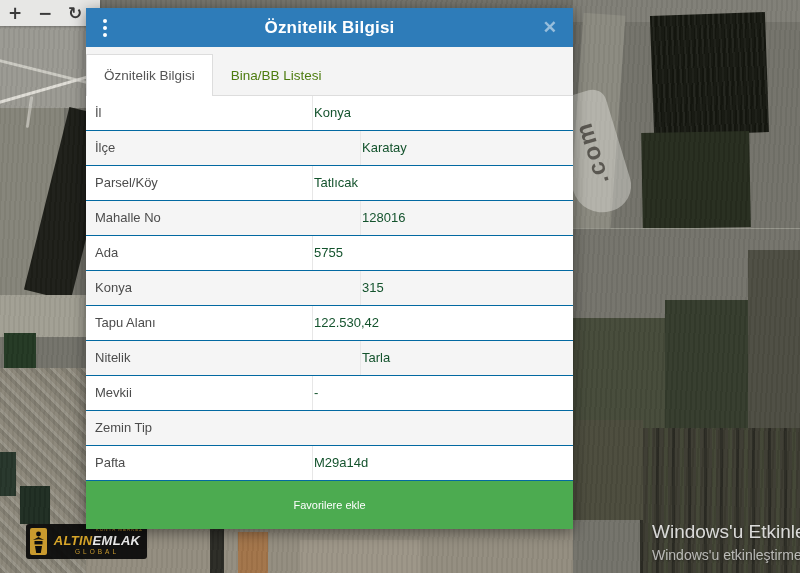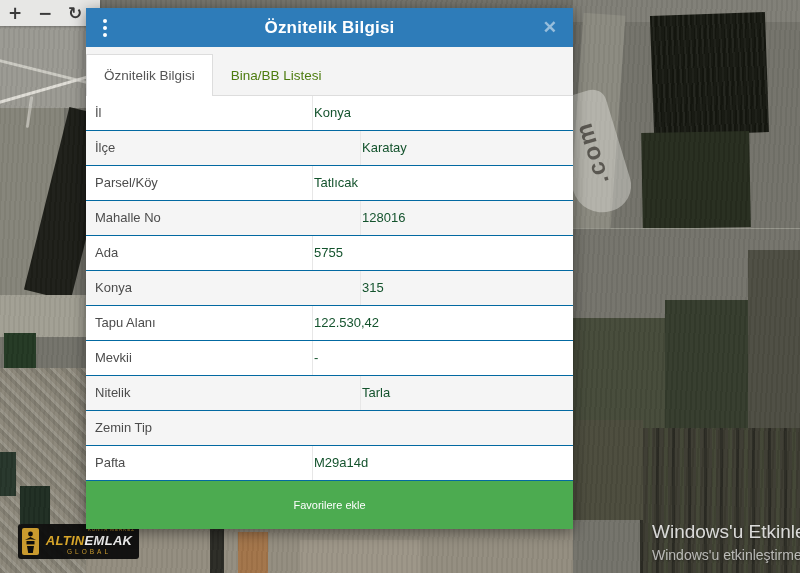--- a/index.html
+++ b/index.html
@@ -79,21 +79,21 @@
   .trow.alt{background:#f5f5f5;gap:48px;}
   .tlabel{width:226px;box-sizing:border-box;padding-left:9px;line-height:33px;color:#4c4c4c;
     overflow:hidden;white-space:nowrap;}
   .tvalue{flex:1;border-left:1px solid #e7e7e7;padding-left:1px;line-height:33px;color:#14532d;
     overflow:hidden;white-space:nowrap;}
 
   .fav-btn{display:block;width:100%;height:48px;border:0;background:#4cab50;color:#fff;
     font-size:11px;font-family:inherit;cursor:pointer;}
 
   
-  .brand{position:absolute;left:18px;top:524px;width:121px;height:35px;z-index:3;
+  .brand{position:absolute;left:26px;top:524px;width:121px;height:35px;z-index:3;
     background:rgba(8,8,8,.92);border-radius:3px;display:flex;align-items:center;padding:2px 4px;box-sizing:border-box;}
   .brand .emblem{flex:0 0 auto;margin-right:4px;display:block;}
   .brand-txt{flex:1;display:flex;flex-direction:column;align-items:center;line-height:1;}
   .brand-region{font-size:4.5px;color:#c99a2e;letter-spacing:1px;align-self:flex-end;margin-bottom:1px;}
   .brand-name{font-weight:bold;font-style:italic;font-size:13px;letter-spacing:.3px;white-space:nowrap;}
   .brand-name .gold{color:#d8a62a;}
   .brand-name .white{color:#f2f2f2;}
   .brand-sub{font-size:6.5px;color:#c99a2e;letter-spacing:3px;margin-top:2px;}
 
   
@@ -183,27 +183,27 @@
           <div class="tvalue">5755</div>
         </div>
         <div class="trow alt">
           <div class="tlabel">Konya</div>
           <div class="tvalue">315</div>
         </div>
         <div class="trow">
           <div class="tlabel">Tapu Alanı</div>
           <div class="tvalue">122.530,42</div>
         </div>
+        <div class="trow alt">
+          <div class="tlabel">Nitelik</div>
+          <div class="tvalue">Tarla</div>
+        </div>
         <div class="trow">
           <div class="tlabel">Mevkii</div>
           <div class="tvalue">-</div>
-        </div>
-        <div class="trow alt">
-          <div class="tlabel">Nitelik</div>
-          <div class="tvalue">Tarla</div>
         </div>
         <div class="trow alt">
           <div class="tlabel">Zemin Tip</div>
         </div>
         <div class="trow">
           <div class="tlabel">Pafta</div>
           <div class="tvalue">M29a14d</div>
         </div>
       </div>
 

